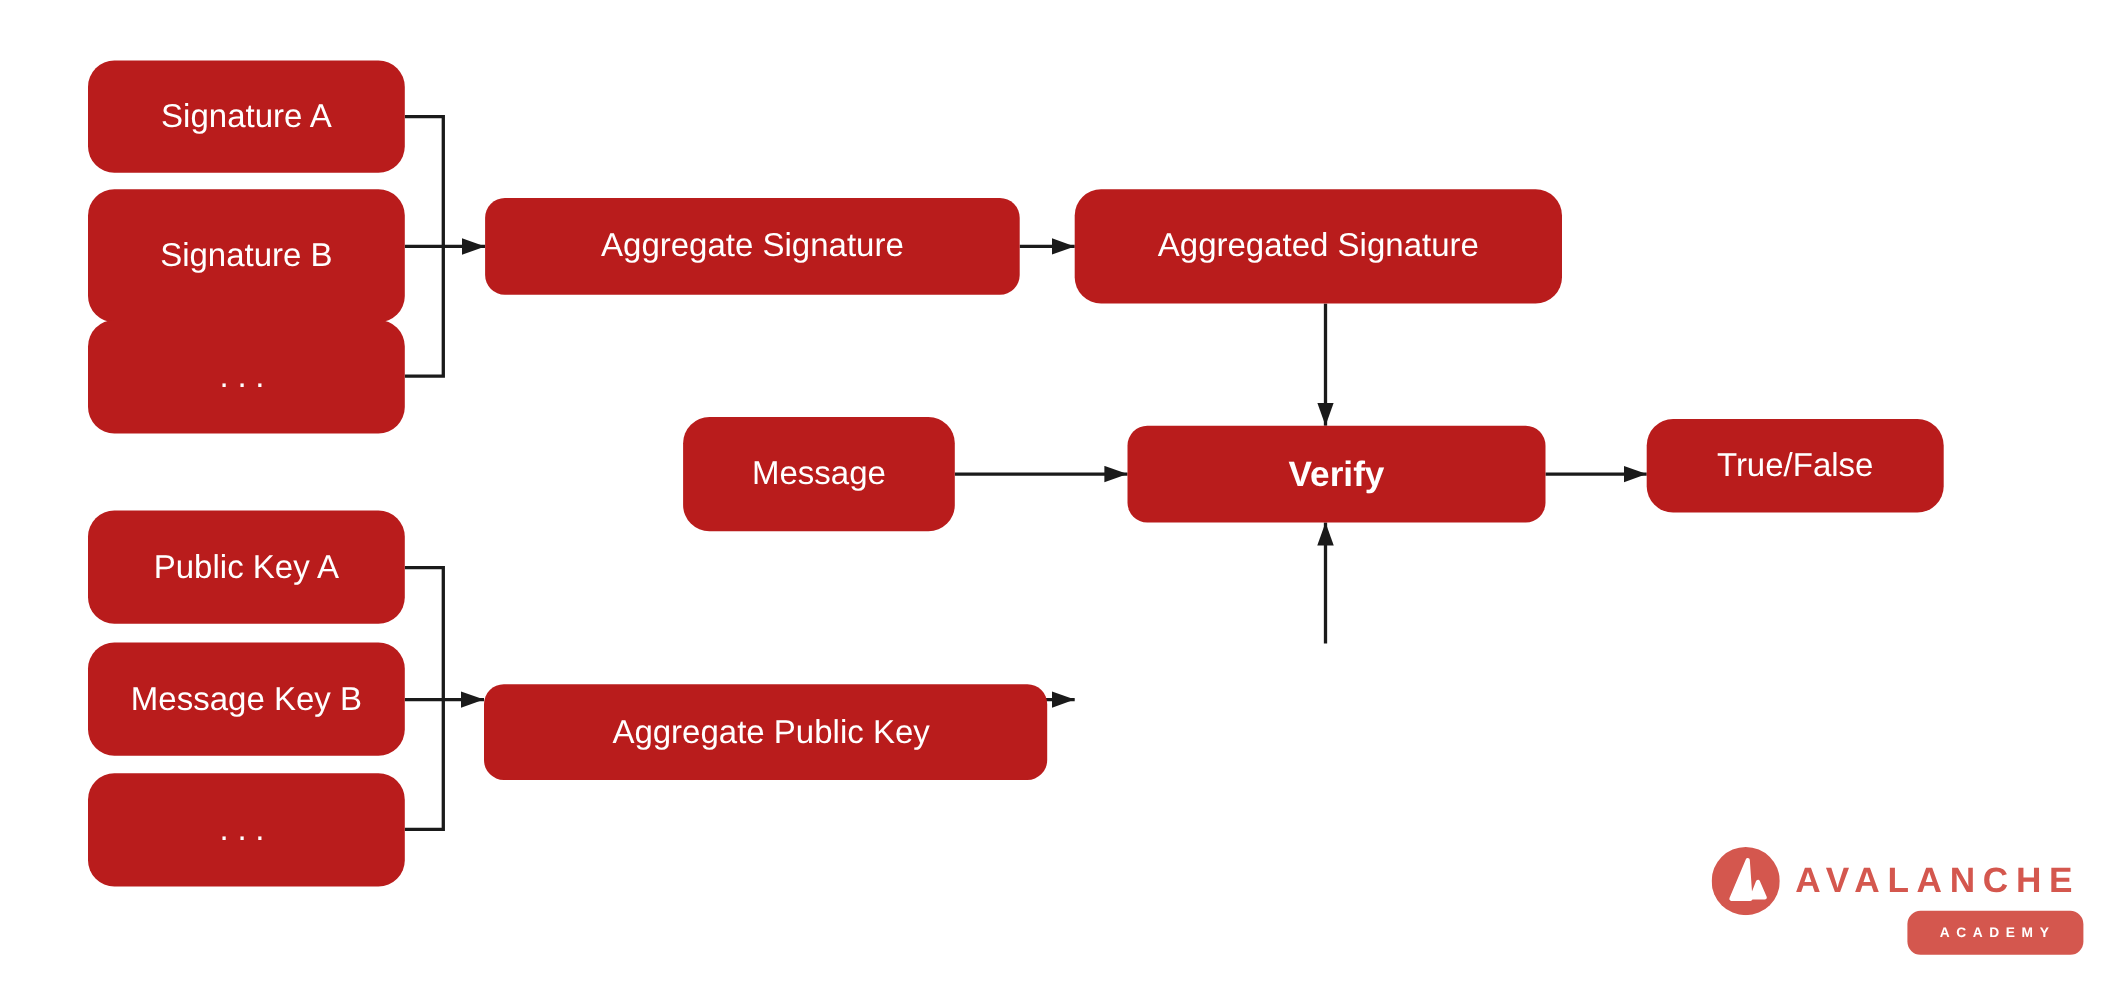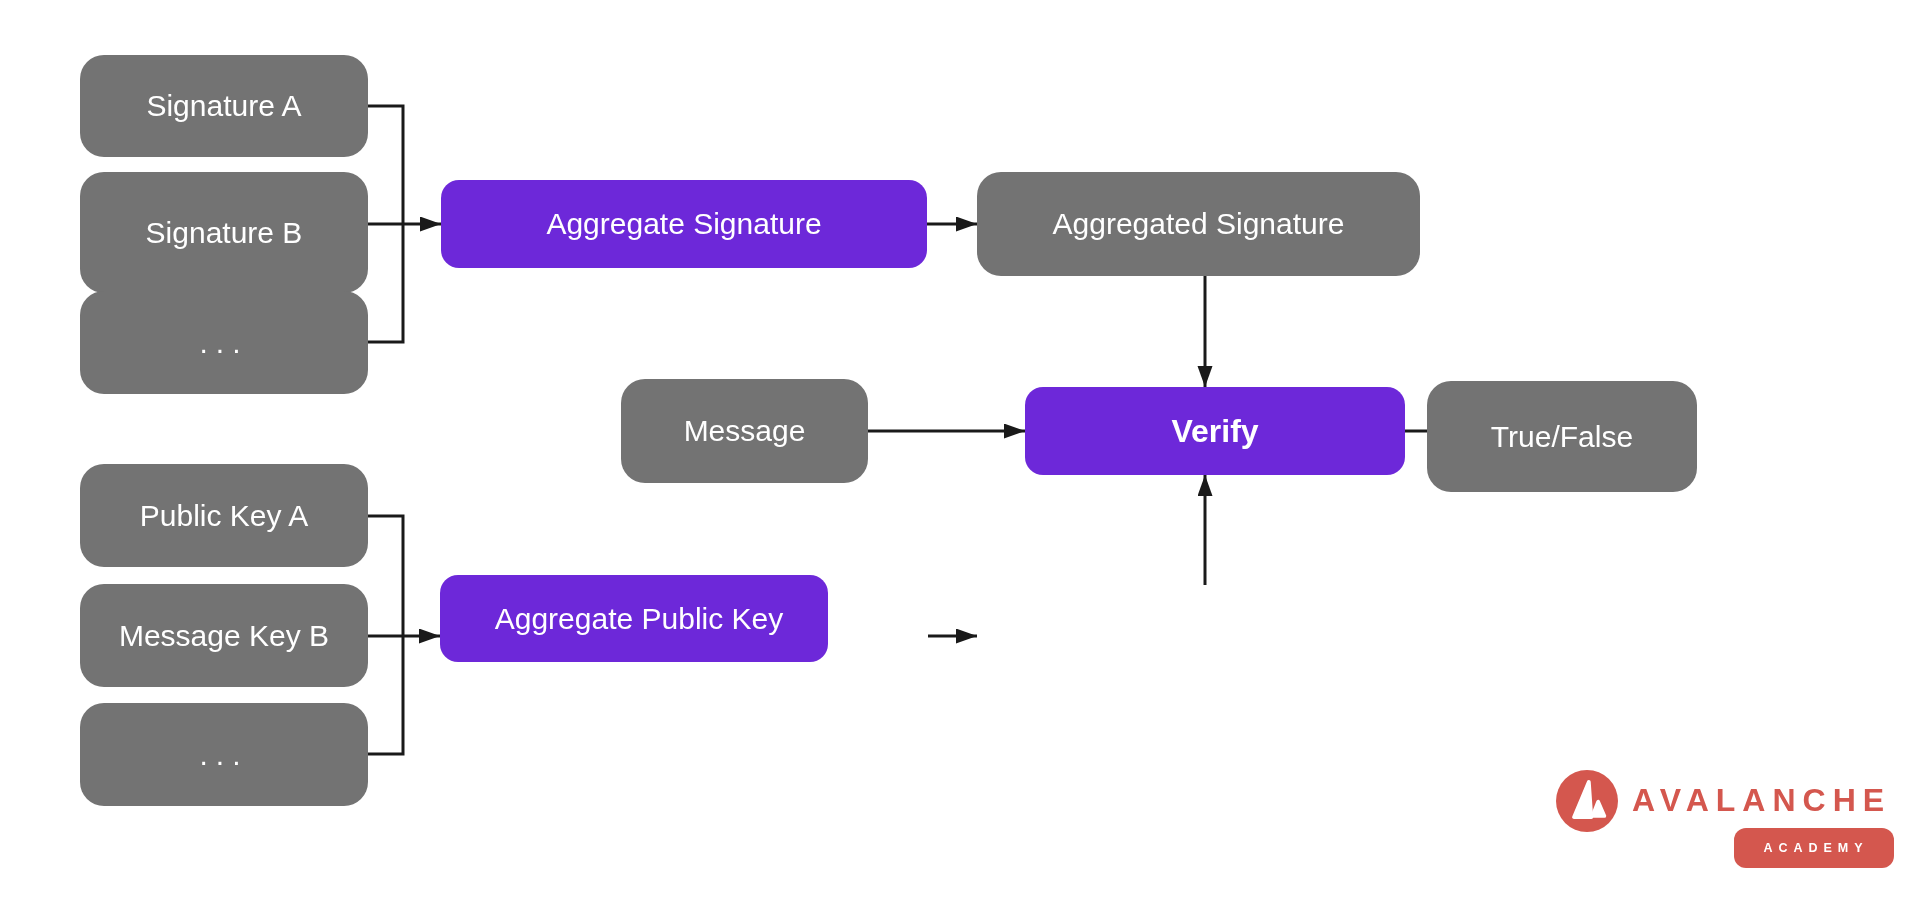--- a/index.html
+++ b/index.html
@@ -13,40 +13,40 @@
   .canvas { position: absolute; inset: 0; width: 1920px; height: 904px; }
 
   .node {
     position: absolute;
     display: flex; align-items: center; justify-content: center;
     color: #ffffff;
     font-size: 30px;
     text-align: center;
     box-sizing: border-box;
   }
-  .node.blue { background: #737373; border-radius: 24px; }
-  .node.red  { background: #6d28d9; border-radius: 18px; text-align: center; }
+  .node.blue { background: #b91c1c; border-radius: 24px; }
+  .node.red  { background: #b91c1c; border-radius: 18px; text-align: center; }
   .node.bold { font-weight: bold; font-size: 32px; }
   .node.dots { letter-spacing: 8px; font-size: 30px; }
 
   
   .sig-a  { left: 80px;  top: 55px;  width: 288px; height: 102px; }
   .sig-b  { left: 80px;  top: 172px; width: 288px; height: 121px; }
   .sig-m  { left: 80px;  top: 291px; width: 288px; height: 103px; }
   .pk-a   { left: 80px;  top: 464px; width: 288px; height: 103px; }
   .pk-b   { left: 80px;  top: 584px; width: 288px; height: 103px; }
   .pk-m   { left: 80px;  top: 703px; width: 288px; height: 103px; }
 
   
   .agg-sig      { left: 441px;  top: 180px; width: 486px; height: 88px; }
   .agged-sig    { left: 977px;  top: 172px; width: 443px; height: 104px; }
   .message      { left: 621px;  top: 379px; width: 247px; height: 104px; }
   .verify       { left: 1025px; top: 387px; width: 380px; height: 88px; }
-  .true-false   { left: 1427px; top: 381px; width: 270px; height: 111px; }
-  .agg-pk       { left: 440px;  top: 575px; width: 388px; height: 87px; padding-left: 10px; }
+  .true-false   { left: 1497px; top: 381px; width: 270px; height: 85px; }
+  .agg-pk       { left: 440px;  top: 622px; width: 512px; height: 87px; padding-left: 10px; }
   .agged-pk     { left: 977px;  top: 585px; width: 445px; height: 104px; }
 
   svg.arrows { position: absolute; inset: 0; pointer-events: none; }
 
   
   .logo {
     position: absolute; left: 1556px; top: 768px; width: 330px; height: 90px;
   }
   .logo-mark { position: absolute; left: 0; top: 2px; width: 62px; height: 62px; }
   .logo-brand {

